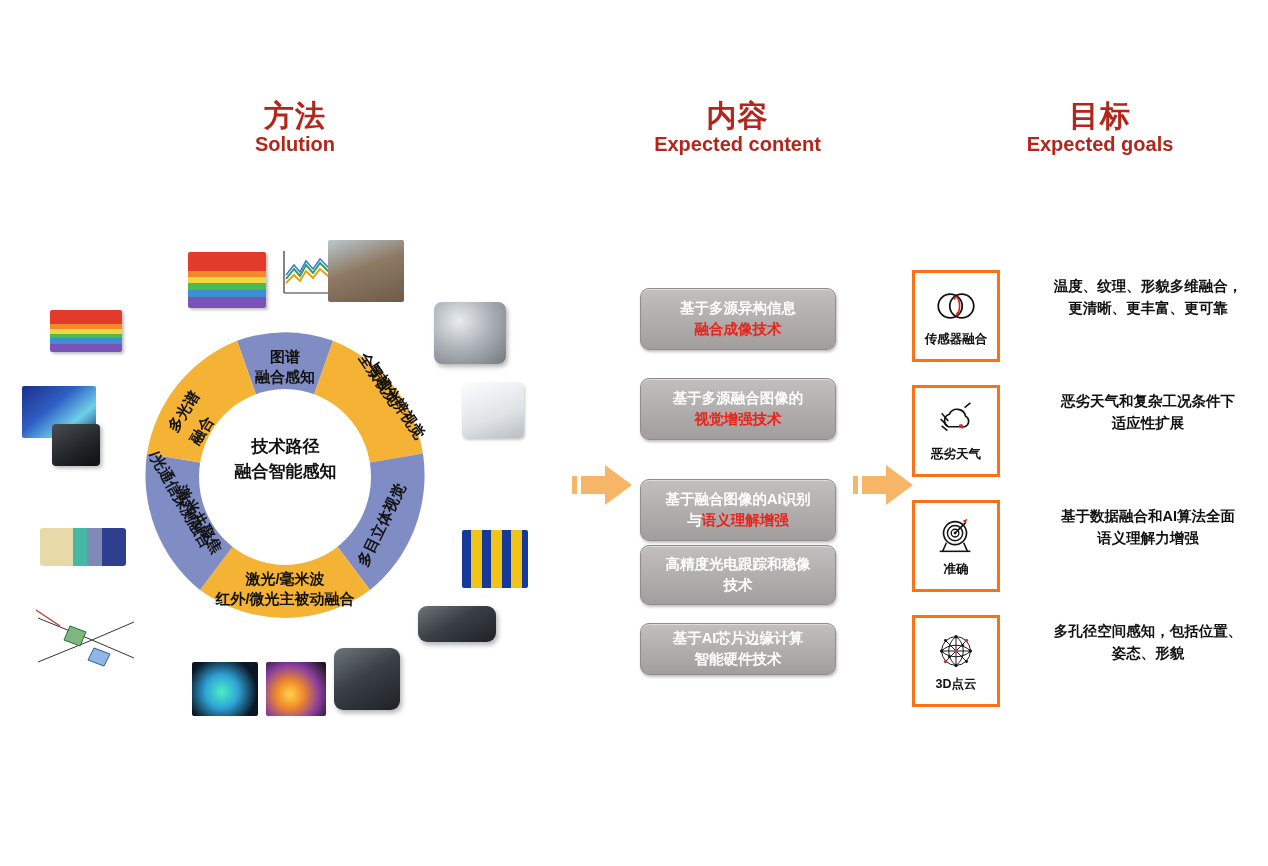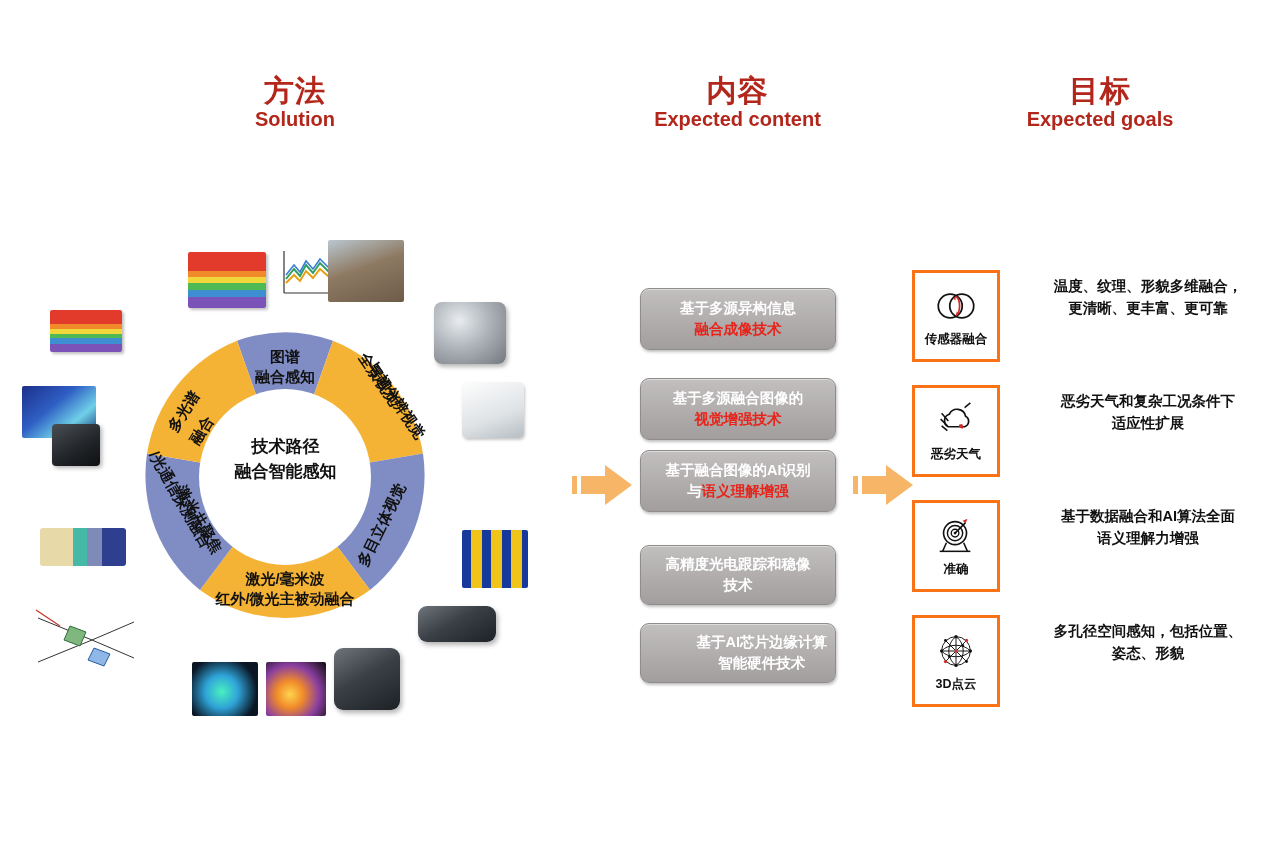--- a/index.html
+++ b/index.html
@@ -4,21 +4,21 @@
 <style>
   html,body{margin:0;padding:0;background:#ffffff;}
   body{
     width:1268px;height:866px;position:relative;overflow:hidden;
     font-family:"Liberation Sans","DejaVu Sans",sans-serif;
     color:#1a1a1a;
   }
 
   
   .col-head{position:absolute;text-align:center;color:#b3261b;font-weight:bold;line-height:1.12;}
-  .col-head .cn{font-size:30px;letter-spacing:1px;display:block;}
+  .col-head .cn{font-size:30px;letter-spacing:1px;display:block;margin-top:25px;}
   .col-head .en{font-size:20px;display:block;}
   #head-solution{left:170px;top:74px;width:250px;}
   #head-content{left:600px;top:74px;width:275px;}
   #head-goals{left:955px;top:74px;width:290px;}
 
   
   #wheel-wrap{position:absolute;left:120px;top:290px;width:330px;height:375px;}
   #wheel-svg{position:absolute;left:0;top:0;}
   .seg-label{font-weight:bold;fill:#111;font-size:15px;
              font-family:"Liberation Sans","DejaVu Sans",sans-serif;}
@@ -57,23 +57,23 @@
   .mid-box{position:absolute;left:640px;width:196px;
     border:1px solid #8d8d8d;border-radius:9px;
     background:linear-gradient(180deg,#c2bfbf 0%,#b2aeae 50%,#a29e9e 100%);
     box-shadow:1px 2px 3px rgba(0,0,0,.25),inset 0 1px 0 rgba(255,255,255,.45);
     display:flex;align-items:center;justify-content:center;text-align:center;
     color:#ffffff;font-weight:bold;font-size:14.5px;line-height:1.45;
     padding:0 8px;box-sizing:border-box;}
   .mid-box .hl{color:#e8231a;}
   #mid-1{top:288px;height:62px;}
   #mid-2{top:378px;height:62px;}
-  #mid-3{top:450px;height:62px;}
+  #mid-3{top:479px;height:62px;}
   #mid-4{top:545px;height:60px;}
-  #mid-5{top:623px;height:60px;justify-content:flex-end;}
+  #mid-5{top:623px;height:52px;}
 
   
   .goal-row{position:absolute;left:912px;width:340px;height:92px;}
   .icon-card{position:absolute;left:0;top:0;width:88px;height:92px;
     border:3px solid #f97316;background:#fff;box-sizing:border-box;
     display:flex;flex-direction:column;align-items:center;justify-content:center;gap:3px;}
   .icon-card .glyph{width:46px;height:44px;display:block;}
   .icon-card .cap{font-size:12.5px;font-weight:bold;color:#111;}
   .goal-text{position:absolute;left:118px;top:6px;width:236px;
     font-size:14.5px;font-weight:bold;line-height:1.5;color:#111;text-align:center;}

